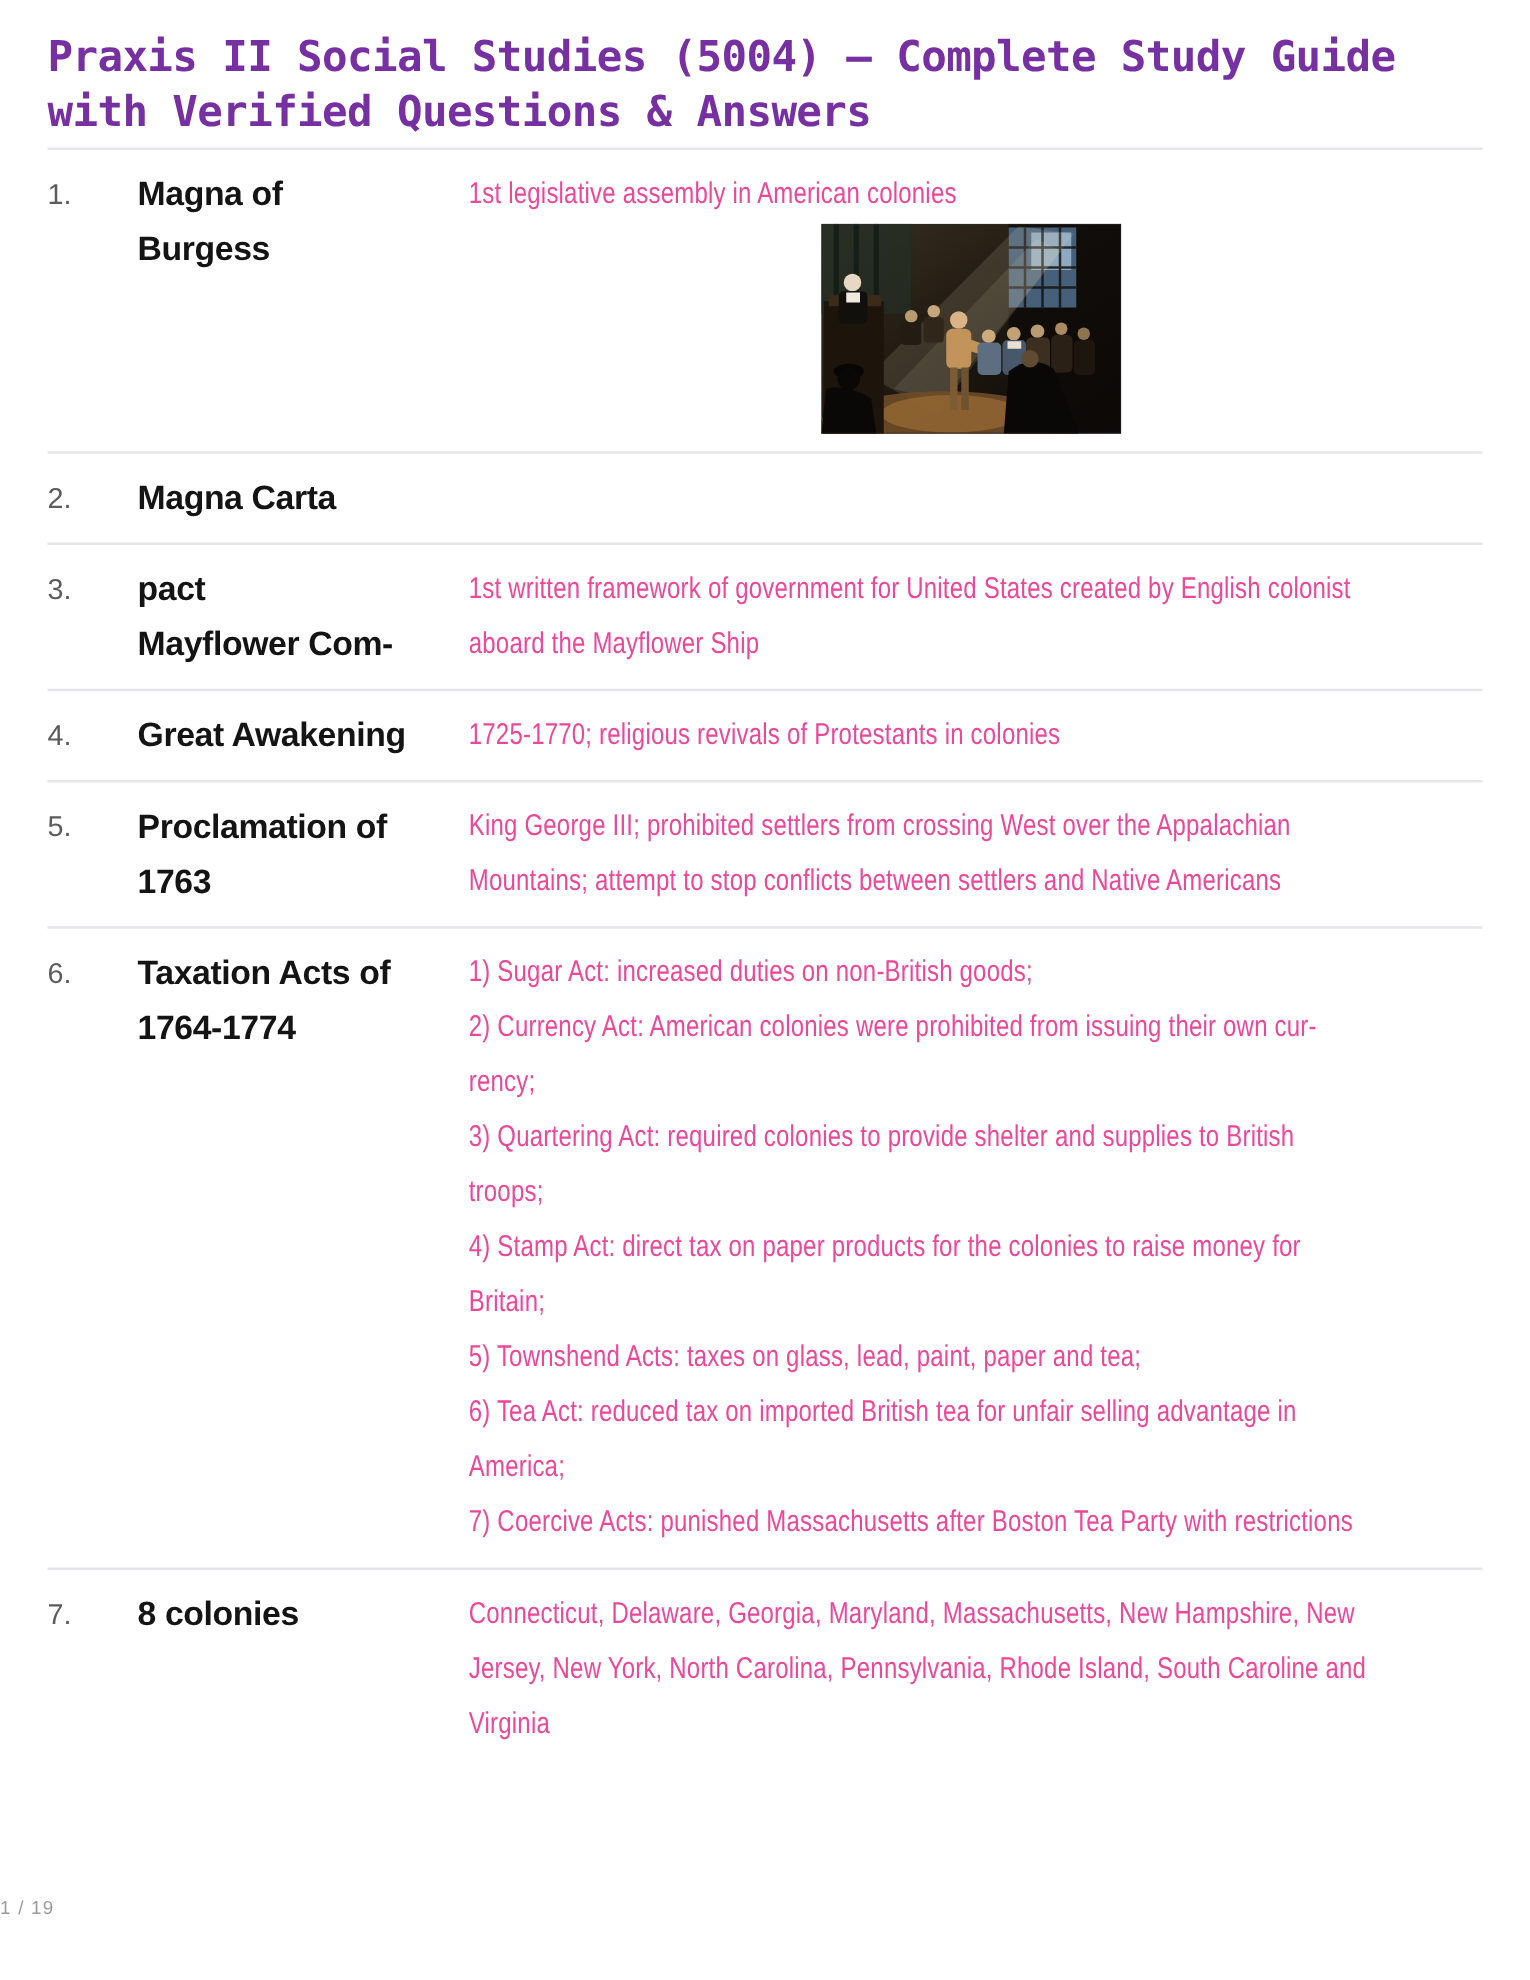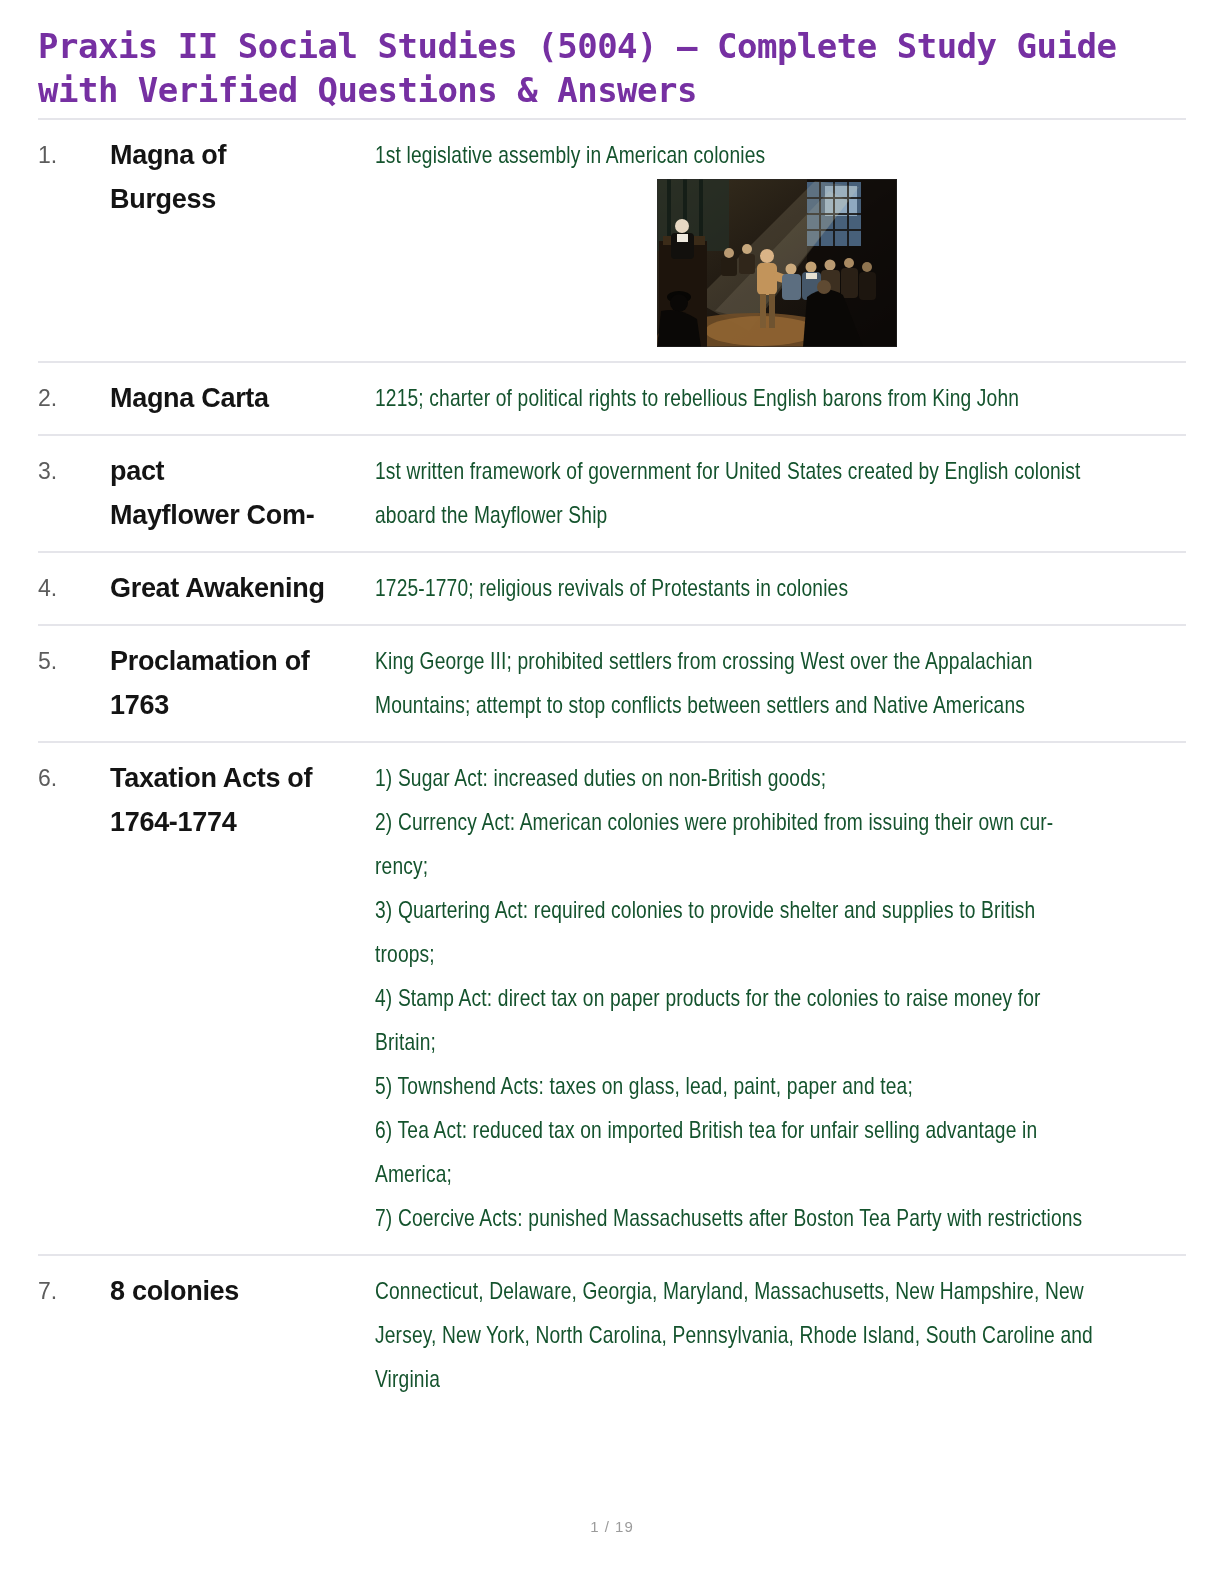--- a/index.html
+++ b/index.html
@@ -43,37 +43,36 @@
     letter-spacing:-0.3px;
     line-height:44px;
     color:#141414;
   }
   .term-line{white-space:nowrap;}
   .def{
     flex:1 1 auto;
     min-width:0;
     font-size:24px;
     line-height:44px;
-    color:#14532d;
+    color:#ec4899;
   }
   .def-line{
     white-space:nowrap;
     transform:scaleX(0.8);
     transform-origin:0 50%;
     letter-spacing:0.2px;
   }
   .entry-image{
     width:240px;height:168px;
     margin:2px 0 0 282px;
     display:block;
   }
   .footer{
     position:absolute;
     top:1518px;left:0;right:0;
-    text-align:center;
     font-size:15px;
     color:#9b9b9b;
     letter-spacing:1px;
   }
 </style>
 </head>
 <body>
 
 <div class="page">
   <h1 class="doc-title">Praxis II Social Studies (5004) – Complete Study Guide with Verified Questions &amp; Answers</h1>
@@ -150,23 +149,20 @@
 
     <rect x="0.5" y="0.5" width="239" height="167" fill="none" stroke="#2a2a2a" stroke-width="1" opacity="0.5"></rect>
   </svg>
         </div>
   </div>
       <div class="row">
     <div class="num">2.</div>
     <div class="term">
           <div class="term-line">Magna Carta</div>
         </div>
-    <div class="def">
-          <div class="def-line">1215; charter of political rights to rebellious English barons from King John</div>
-        </div>
   </div>
       <div class="row">
     <div class="num">3.</div>
     <div class="term">
           <div class="term-line">pact</div>
           <div class="term-line">Mayflower Com-</div>
         </div>
     <div class="def">
           <div class="def-line">1st written framework of government for United States created by English colonist</div>
           <div class="def-line">aboard the Mayflower Ship</div>

